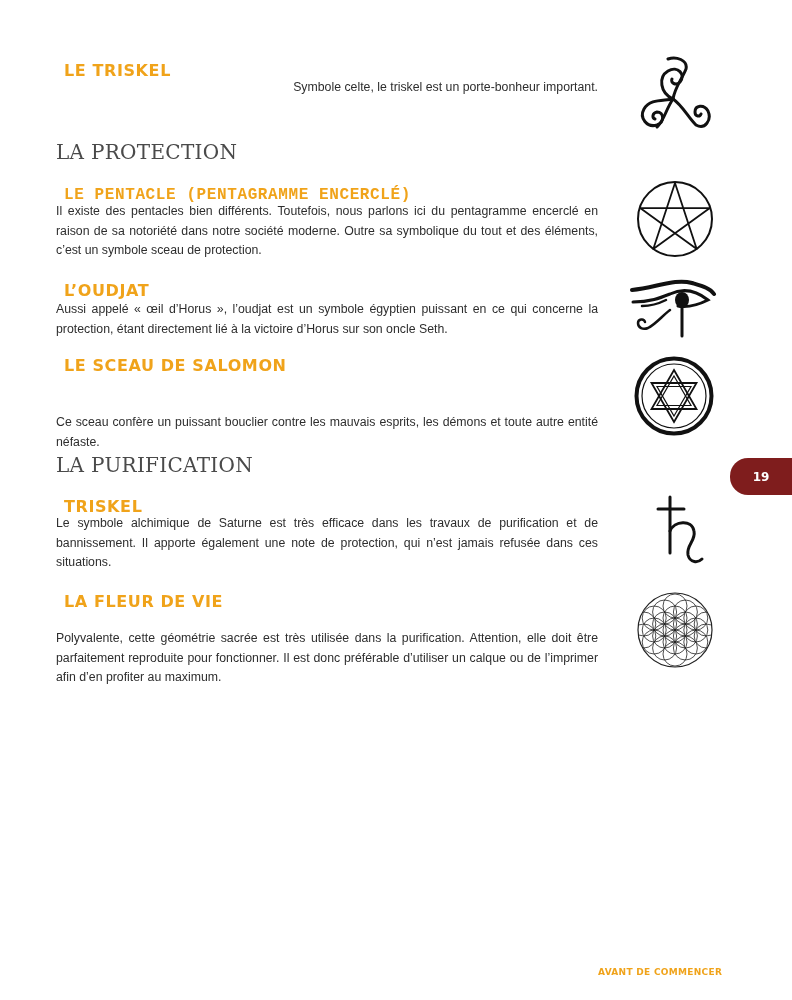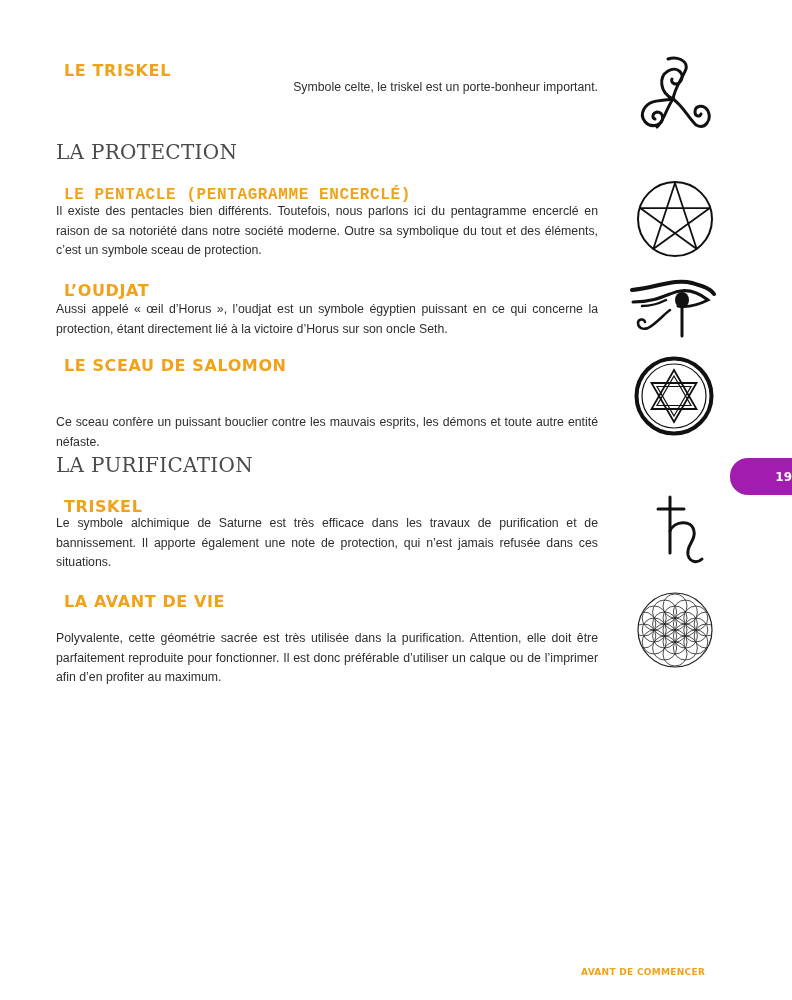--- a/index.html
+++ b/index.html
@@ -2,23 +2,23 @@
 <html><head>
   <meta charset="utf-8">
   <style>
     html, body { margin: 0; padding: 0; background: #ffffff; }
     body { width: 792px; height: 1000px; position: relative; overflow: hidden; font-family: "Liberation Sans", sans-serif; color: #2b2b2b; }
     .sub-h { position: absolute; left: 56px; margin: 8px; font-family: "DejaVu Sans", sans-serif; font-weight: bold; font-size: 16px; letter-spacing: 0.6px; color: #f0a31a; line-height: 20px; white-space: nowrap; }
     .sec-h { position: absolute; left: 56px; margin: 0; font-family: "DejaVu Serif", serif; font-weight: normal; font-size: 20px; letter-spacing: 0.3px; color: #4a4a4a; line-height: 24px; white-space: nowrap; }
     .para { position: absolute; left: 56px; width: 542px; margin: 0; font-size: 12.3px; line-height: 19.5px; text-align: justify; color: #2e2e2e; }
     .para.single { text-align: right; }
     .sym { position: absolute; }
-    .page-tab { position: absolute; left: 730px; top: 458px; width: 62px; height: 37px; background: #a21caf; border-radius: 18px 0 0 18px; display: flex; align-items: center; justify-content: flex-end; }
+    .page-tab { position: absolute; left: 730px; top: 458px; width: 62px; height: 37px; background: #7f1d1d; border-radius: 18px 0 0 18px; display: flex; align-items: center; justify-content: center; }
     .page-num { color: #ffffff; font-family: "DejaVu Sans", sans-serif; font-weight: bold; font-size: 12px; }
-    .footer { position: absolute; left: 581px; top: 967px; font-family: "DejaVu Sans", sans-serif; font-weight: bold; font-size: 9px; letter-spacing: 0.3px; color: #f0a31a; white-space: nowrap; }
+    .footer { position: absolute; left: 598px; top: 967px; font-family: "DejaVu Sans", sans-serif; font-weight: bold; font-size: 9px; letter-spacing: 0.3px; color: #f0a31a; white-space: nowrap; }
   </style>
 </head>
 <body>
 
 <h3 class="sub-h" style="top:53px;">LE TRISKEL</h3>
 <p class="para single" style="top:78px;">Symbole celte, le triskel est un porte-bonheur important.</p>
 
 <h2 class="sec-h" style="top:140px;">LA PROTECTION</h2>
 
 <h3 class="sub-h" style="top:177px;font-family:Liberation Mono, monospace;">LE PENTACLE (PENTAGRAMME ENCERCLÉ)</h3>
@@ -28,21 +28,21 @@
 <p class="para" style="top:300px;">Aussi appelé « œil d’Horus », l’oudjat est un symbole égyptien puissant en ce qui concerne la protection, étant directement lié à la victoire d’Horus sur son oncle Seth.</p>
 
 <h3 class="sub-h" style="top:348px;">LE SCEAU DE SALOMON</h3>
 <p class="para" style="top:373px;margin-top:40px;">Ce sceau confère un puissant bouclier contre les mauvais esprits, les démons et toute autre entité néfaste.</p>
 
 <h2 class="sec-h" style="top:453px;">LA PURIFICATION</h2>
 
 <h3 class="sub-h" style="top:489px;">TRISKEL</h3>
 <p class="para" style="top:514px;">Le symbole alchimique de Saturne est très efficace dans les travaux de purification et de bannissement. Il apporte également une note de protection, qui n’est jamais refusée dans ces situations.</p>
 
-<h3 class="sub-h" style="top:584px;">LA AVANT DE VIE</h3>
+<h3 class="sub-h" style="top:584px;">LA FLEUR DE VIE</h3>
 <p class="para" style="top:609px;margin-top:20px;">Polyvalente, cette géométrie sacrée est très utilisée dans la purification. Attention, elle doit être parfaitement reproduite pour fonctionner. Il est donc préférable d’utiliser un calque ou de l’imprimer afin d’en profiter au maximum.</p>
 
 <svg class="sym" style="left:632px; top:55px;" width="82" height="75" viewBox="0 0 82 75">
   <g fill="none" stroke="#111" stroke-width="3" stroke-linecap="round">
     <path d="M41 44 C28 38 26 22 36 16 C46 10 54 20 48 27 C44 31 38 28 40 24"></path>
     <path d="M41 44 C30 46 18 44 12 54 C7 63 15 73 25 70 C33 67 32 57 25 57 C20 58 20 63 23 64"></path>
     <path d="M41 44 C50 50 56 62 64 70 C73 75 80 65 76 56 C72 49 63 50 63 57 C63 62 68 62 69 59"></path>
     <path d="M41 44 C43 32 50 24 54 14 C56 5 44 1 36 4"></path>
     <path d="M41 44 C34 54 32 66 25 72"></path>
   </g>

